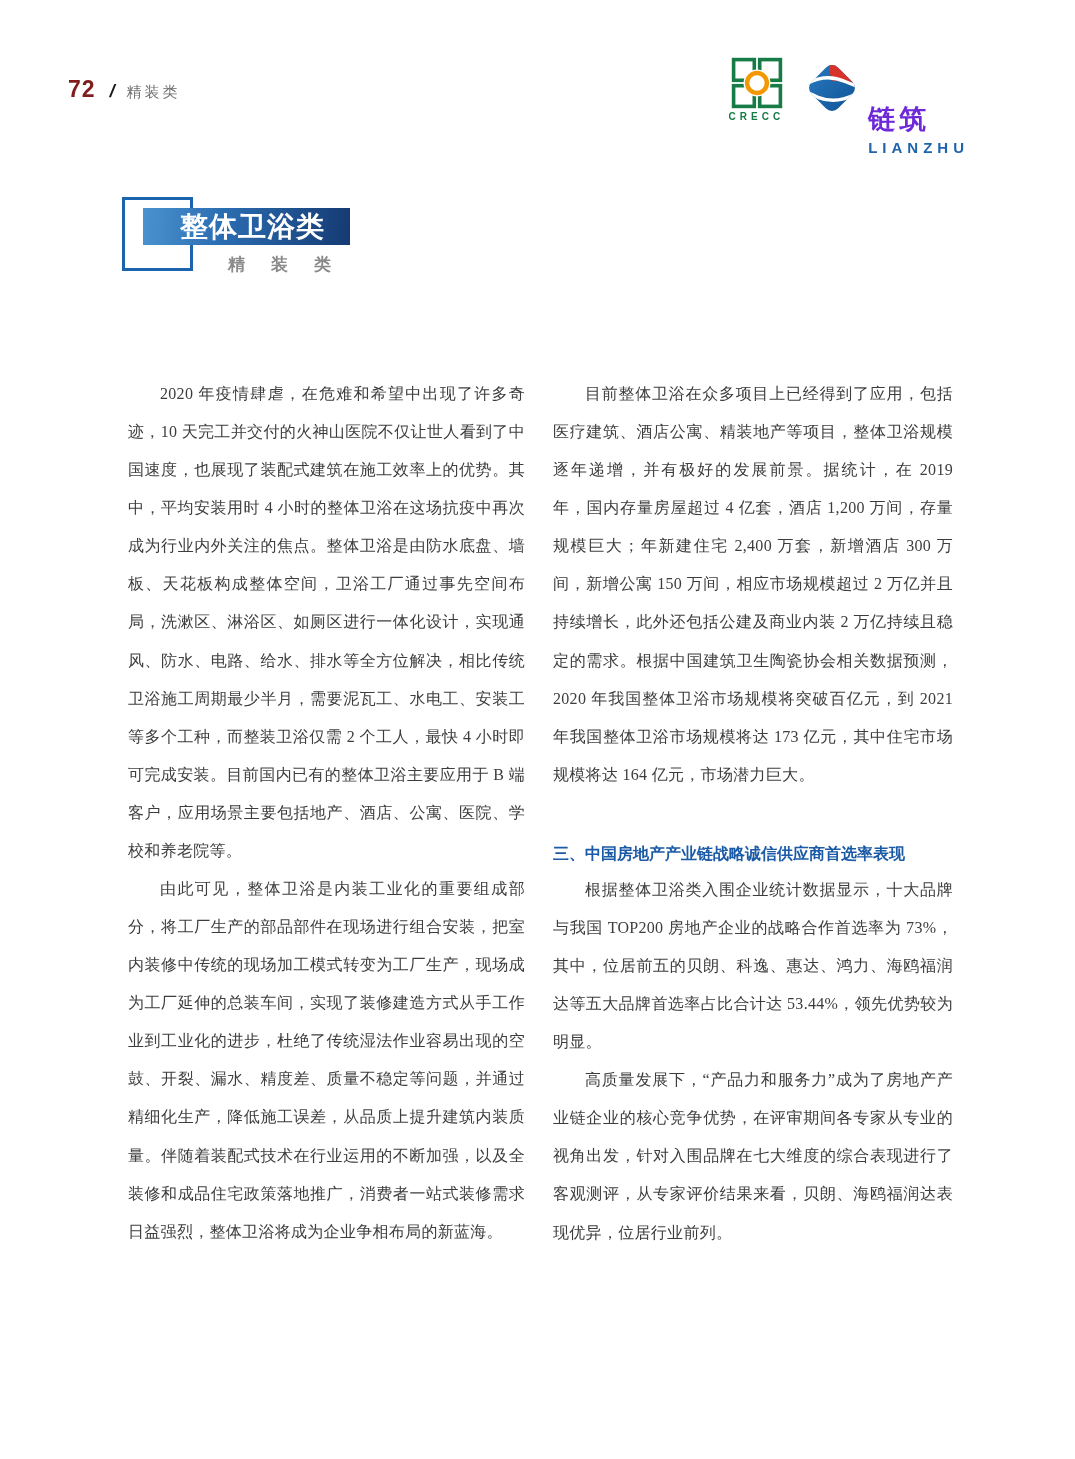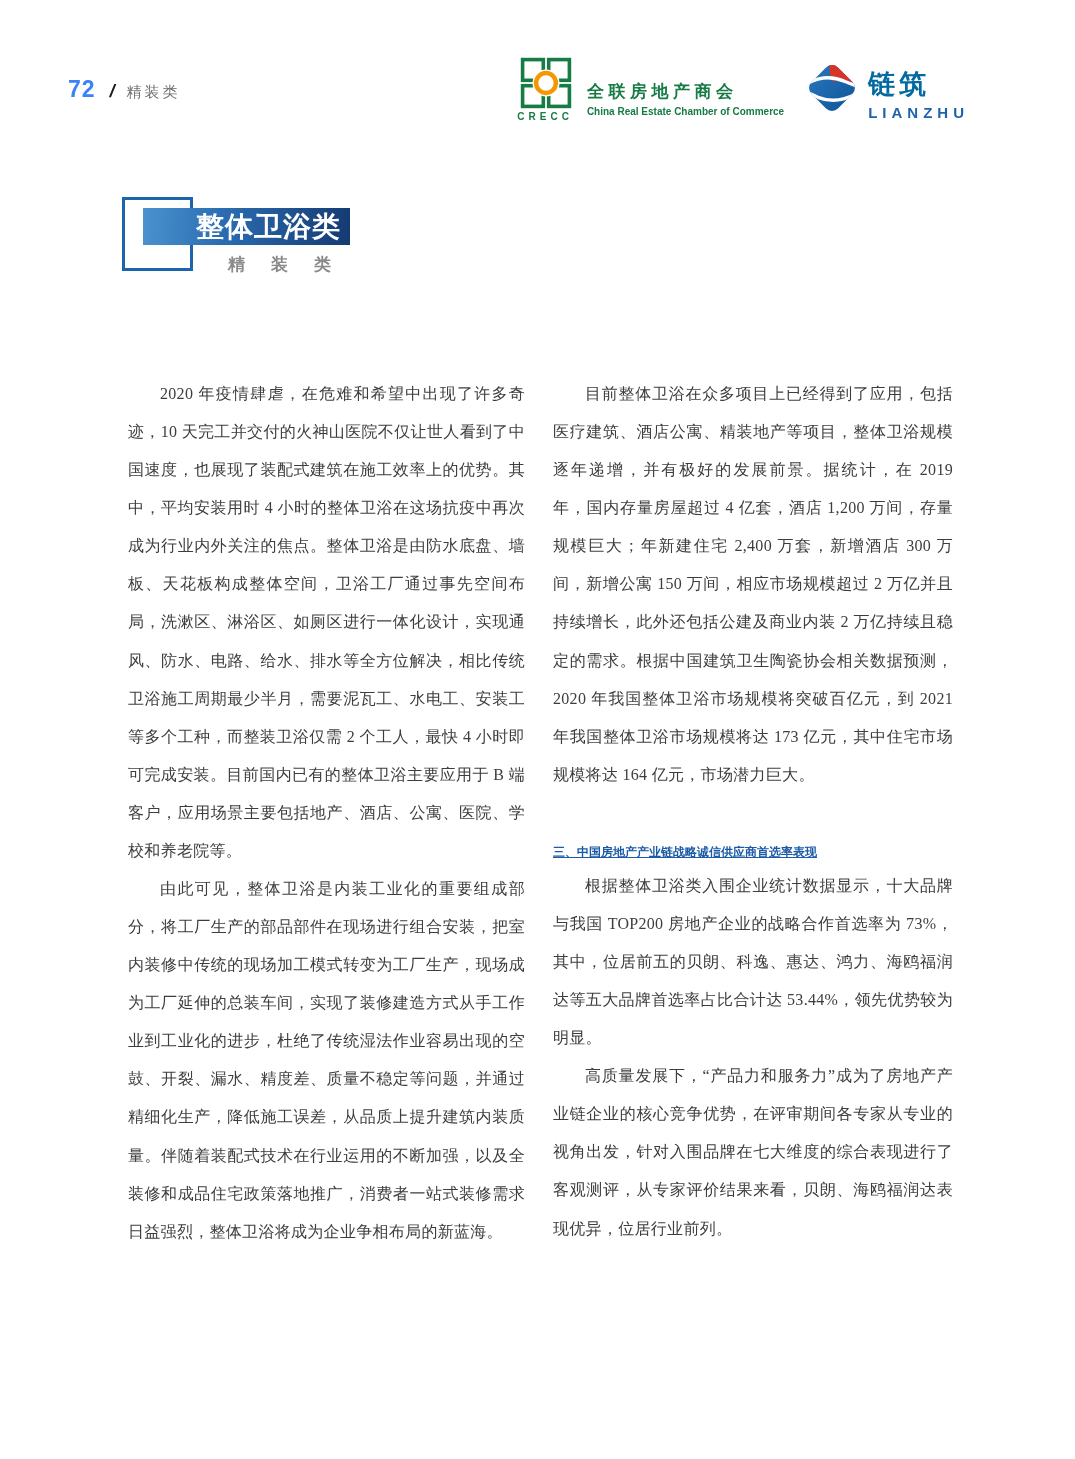--- a/index.html
+++ b/index.html
@@ -1,50 +1,50 @@
 <!DOCTYPE html>
 <html><head>
 <meta charset="utf-8">
 <style>
   html,body{margin:0;padding:0;background:#ffffff;}
   body{width:1075px;height:1459px;position:relative;font-family:"Liberation Sans",sans-serif;overflow:hidden;}
 
   
   .page-header{position:absolute;left:68px;top:56px;right:106px;display:flex;justify-content:space-between;align-items:flex-start;}
   .pagenum-group{display:flex;align-items:baseline;margin-top:20px;}
-  .page-number{font-size:23px;font-weight:bold;color:#3b82f6;letter-spacing:1px;}
+  .page-number{font-size:23px;font-weight:bold;color:#7f1d1d;letter-spacing:1px;}
   .page-sep{font-size:18px;font-weight:bold;color:#1a1a1a;margin:0 12px 0 14px;transform:skewX(-12deg);display:inline-block;}
   .page-category{font-size:15px;color:#6f6f6f;letter-spacing:3px;}
 
   .logo-row{display:flex;align-items:flex-start;gap:20px;}
   .crecc-logo{display:flex;align-items:flex-start;gap:14px;}
   .crecc-mark{display:flex;flex-direction:column;align-items:flex-end;}
   .crecc-abbr{font-size:10px;font-weight:bold;color:#177b45;letter-spacing:4px;margin-top:1px;}
   .crecc-text{display:flex;flex-direction:column;margin-top:24px;}
   .crecc-cn{font-size:17px;font-weight:bold;color:#177b45;letter-spacing:4.5px;white-space:nowrap;}
   .crecc-en{font-size:10px;font-weight:bold;color:#177b45;white-space:nowrap;margin-top:3px;}
   .lianzhu-logo{display:flex;align-items:flex-start;gap:8px;margin-top:4px;}
   .lz-text{display:flex;flex-direction:column;margin-top:6px;}
-  .lz-cn{font-size:27px;font-weight:bold;color:#0369a1;letter-spacing:4px;white-space:nowrap;}
+  .lz-cn{font-size:27px;font-weight:bold;color:#6d28d9;letter-spacing:4px;white-space:nowrap;margin-top:35px;}
   .lz-en{font-size:15px;font-weight:bold;color:#1e63ac;letter-spacing:5px;margin-top:2px;}
 
   
   .title-block{position:absolute;left:0;top:0;}
   .title-square{position:absolute;left:122px;top:197px;width:71px;height:74px;border:3px solid #1d64af;box-sizing:border-box;}
   .title-banner{position:absolute;left:143px;top:208px;width:207px;height:37px;line-height:37px;
     background:linear-gradient(95deg,#4a93cf 0%,#2b6db2 38%,#153a72 100%);
-    color:#ffffff;font-size:28px;font-weight:bold;text-align:right;padding-right:9px;box-sizing:border-box;letter-spacing:1px;}
+    color:#ffffff;font-size:28px;font-weight:bold;text-align:right;padding-right:25px;box-sizing:border-box;letter-spacing:1px;}
   .title-sub{position:absolute;left:228px;top:253px;font-size:17px;font-weight:bold;color:#8a8a8a;letter-spacing:26px;white-space:nowrap;}
 
   
   .col{position:absolute;top:375px;}
   .col-left{left:128px;width:397px;}
   .col-right{left:553px;width:400px;}
   h2.section-heading{font-size:19px;font-weight:bold;color:#1b5aa6;margin:0 0 6px 0;letter-spacing:0.5px;white-space:nowrap;font-family:"Liberation Sans",sans-serif;}
-  h2.section-heading.tight{font-size:12px;letter-spacing:0;text-decoration:underline;}
+  h2.section-heading.tight{font-size:16px;letter-spacing:0;}
   h2.gap-top{margin-top:50px;}
   p.body-par{font-size:16px;line-height:2.38;color:#3d3d3d;text-align:justify;text-justify:inter-character;
     text-indent:2em;margin:0;font-family:"Liberation Serif",serif;letter-spacing:0.3px;}
 </style>
 </head>
 <body>
 
 <header class="page-header">
   <div class="pagenum-group">
     <span class="page-number">72</span>
@@ -58,24 +58,20 @@
       <div class="crecc-mark">
         <svg width="54" height="54" viewBox="0 0 60 60">
           <rect x="4" y="4" width="23" height="23" fill="none" stroke="#177b45" stroke-width="4"></rect>
           <rect x="33" y="4" width="23" height="23" fill="none" stroke="#177b45" stroke-width="4"></rect>
           <rect x="4" y="33" width="23" height="23" fill="none" stroke="#177b45" stroke-width="4"></rect>
           <rect x="33" y="33" width="23" height="23" fill="none" stroke="#177b45" stroke-width="4"></rect>
           <circle cx="30" cy="30" r="15" fill="#ffffff"></circle>
           <circle cx="30" cy="30" r="11" fill="none" stroke="#f39800" stroke-width="5"></circle>
         </svg>
         <span class="crecc-abbr">CRECC</span>
-      </div>
-      <div class="crecc-text">
-        <span class="crecc-cn">全联房地产商会</span>
-        <span class="crecc-en">China Real Estate Chamber of Commerce</span>
       </div>
     </div>
 
     <div class="lianzhu-logo">
       <span>
         <svg width="56" height="56" viewBox="0 0 60 60">
           <defs>
             <clipPath id="lz-dia">
                 <rect x="10" y="10" width="40" height="40" rx="9" transform="rotate(45 30 30)"></rect>
               </clipPath>

